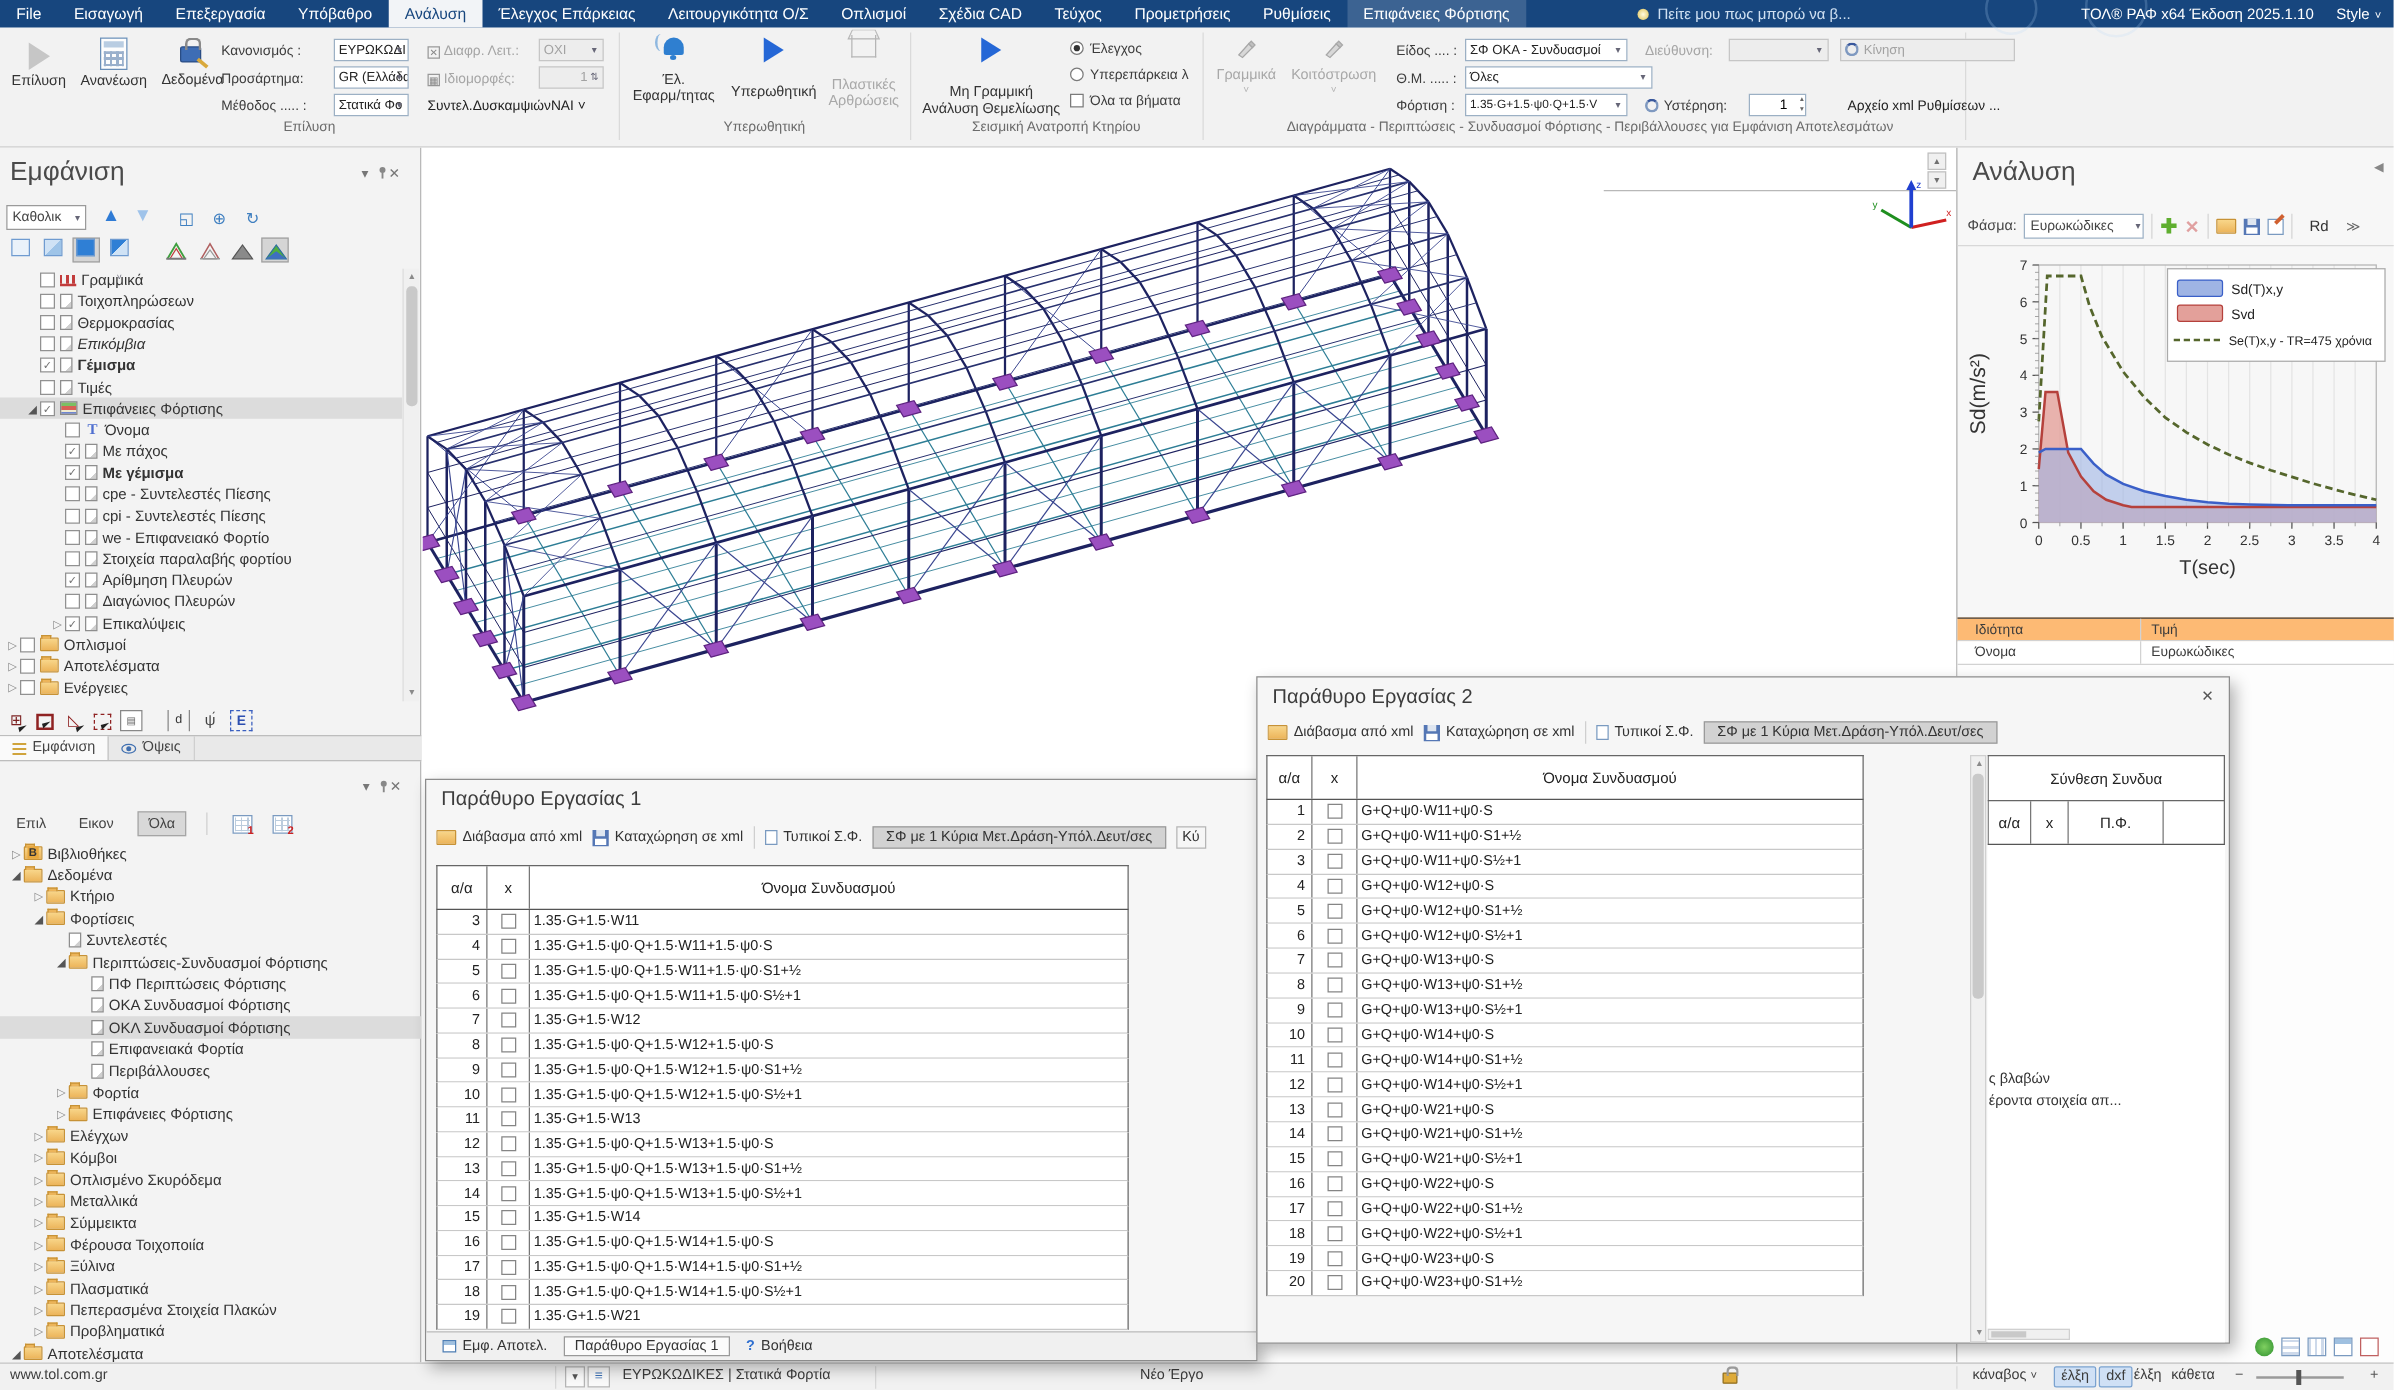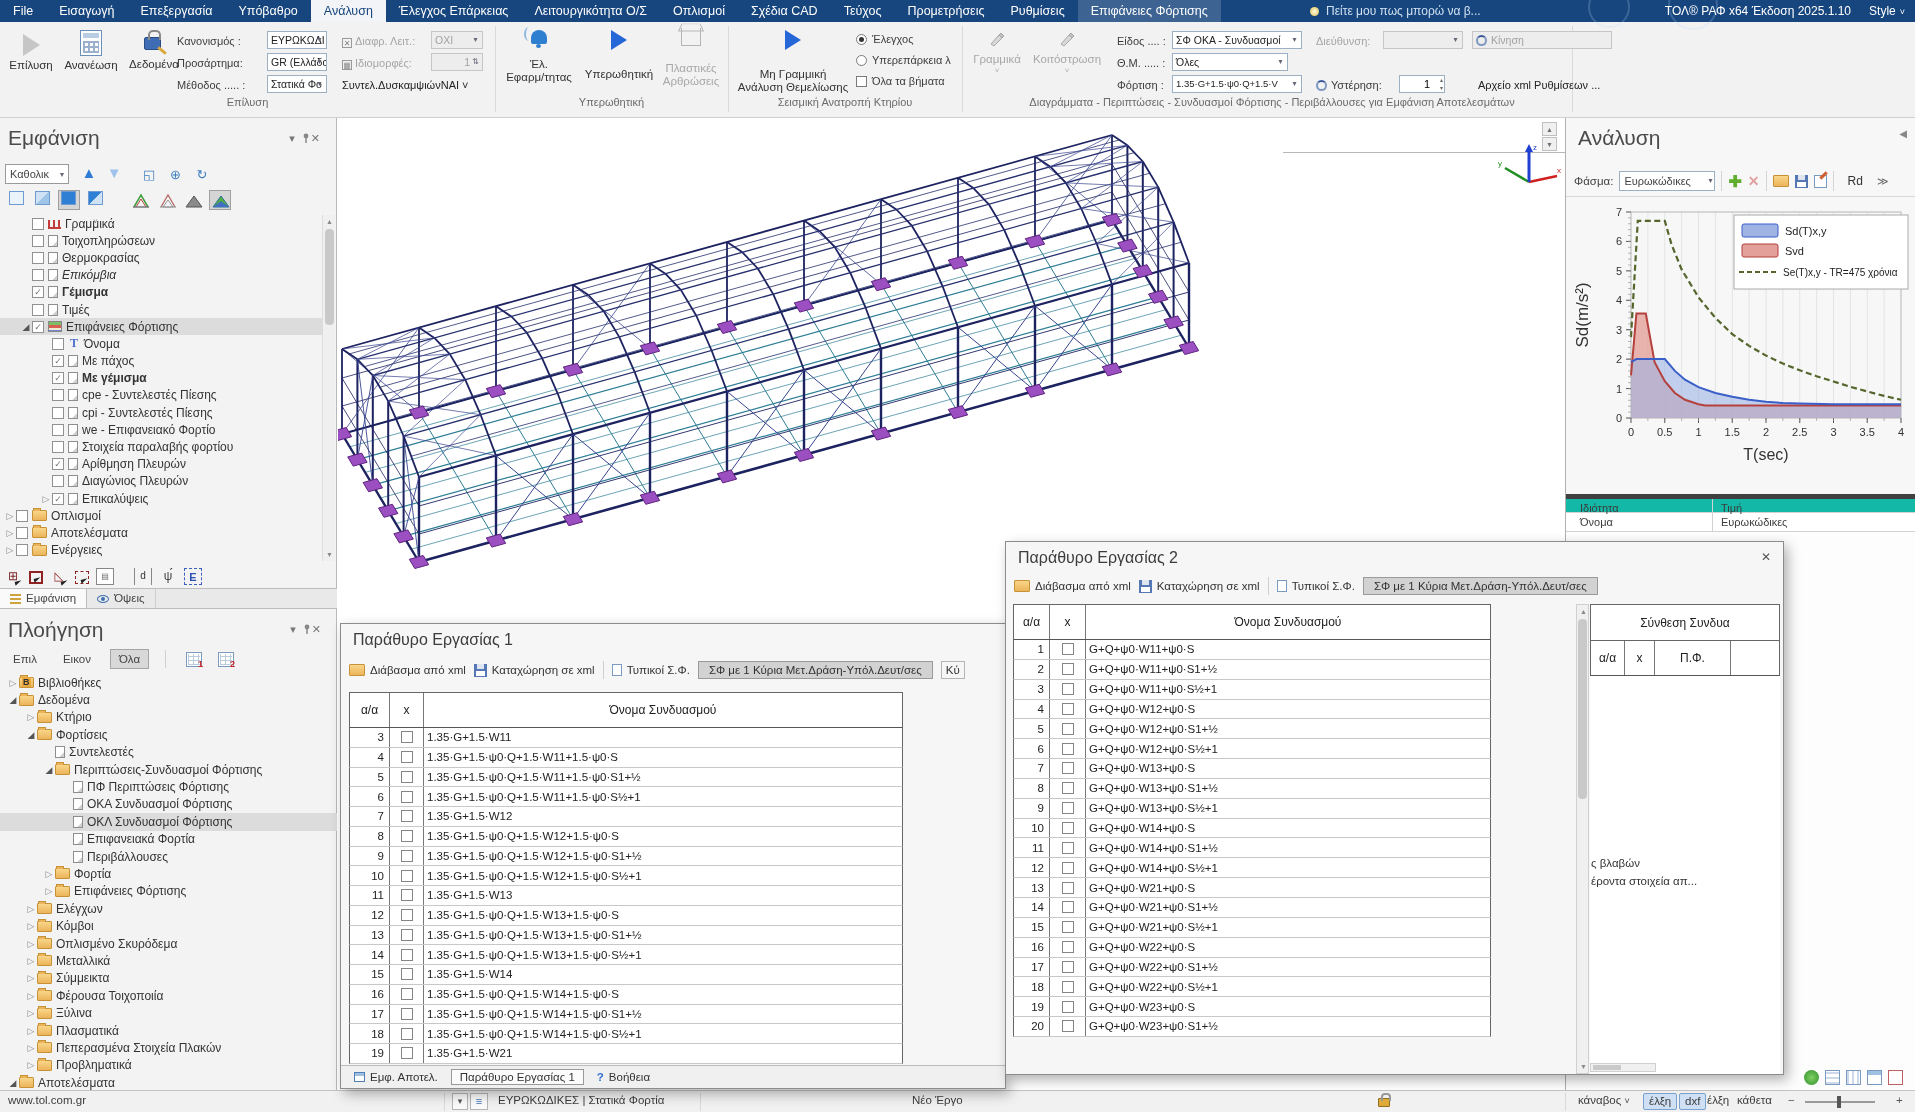--- a/index.html
+++ b/index.html
@@ -113,21 +113,21 @@
 .flop{display:inline-block;width:13px;height:13px;background:#5577b5;position:relative}
 .flop::before{content:"";position:absolute;left:3px;top:0;width:7px;height:5px;background:#dfe6f0}
 .flop::after{content:"";position:absolute;left:2px;bottom:1px;width:9px;height:5px;background:#fff}
 .edit{display:inline-block;width:13px;height:13px;background:#fff;border:1px solid #7a9ac0;position:relative}
 .edit::after{content:"";position:absolute;right:-2px;top:-2px;width:9px;height:3px;background:#d06030;transform:rotate(-45deg)}
 #rd-btn{border:1px solid transparent;padding:1px 7px;font-size:12px;color:#333}
 #props{position:absolute;left:0;top:376px;width:350px;font-size:11px;color:#3c3c3c}
 .prow{display:flex;height:19px;line-height:18px;border-bottom:1px solid #d2d2d2}
 .prow .c1{width:147px;padding-left:14px;border-right:1px solid #d2d2d2}
 .prow .c2{padding-left:8px;flex:1}
-.prow.hd{background:#14b8a6;border-top:5px solid #404040}
+.prow.hd{background:#fdba74;border-top:1px solid #404040}
 .prow.dat{background:#fff}
 #tsec{position:absolute;left:65px;top:328px;width:270px;text-align:center;font-size:16px;color:#333}
 #rfoot{position:absolute;right:12px;top:952px;display:flex;gap:6px;align-items:center}
 .fic{width:15px;height:15px;border:1px solid #7a9ac0;background:repeating-linear-gradient(0deg,#cdd9ea 0 2px,#fff 2px 5px)}
 .fic.grn{border:none;background:radial-gradient(#7fd060,#2f8f2f);border-radius:50%}
 .fic.tbl{background:repeating-linear-gradient(90deg,#cdd9ea 0 2px,#fff 2px 5px)}
 
 .win{position:absolute;background:#f6f6f6;border:1px solid #8c8c8c;box-shadow:4px 5px 12px rgba(0,0,0,.3)}
 .wtitle{font-size:16px;color:#3c3c3c;padding:7px 0 0 12px}
 .wclose{position:absolute;right:12px;top:8px;font-size:12px;color:#555}
@@ -248,21 +248,21 @@
     <div class="rbtn dis" style="left:1028px;top:6px;width:78px">
       <svg width="18" height="18" style="margin-top:2px">
           <path d="M3 14 L11 5 L14 8 L6 16 Z" fill="#d8d8d8" stroke="#a8a8a8"></path>
           <path d="M11 5 L13 3 L16 6 L14 8 Z" fill="#c0c0c0" stroke="#a8a8a8"></path>
         </svg>
       <div class="lab">Κοιτόστρωση</div><div style="font-size:8px;color:#b0b0b0">˅</div>
     </div>
     <span class="rlbl" style="left:1117px;top:13px">Είδος .... :</span>
     <div class="rbox" style="left:1172px;top:9px;width:130px"><span>ΣΦ ΟΚΑ - Συνδυασμοί</span><span class="da">▾</span></div>
     <span class="rlbl" style="left:1117px;top:35px">Θ.Μ. ..... :</span>
-    <div class="rbox" style="left:1172px;top:31px;width:116px"><span>Όλες</span><span class="da">▾</span></div>
+    <div class="rbox" style="left:1172px;top:31px;width:150px"><span>Όλες</span><span class="da">▾</span></div>
     <span class="rlbl" style="left:1117px;top:57px">Φόρτιση :</span>
     <div class="rbox" style="left:1172px;top:53px;width:130px;font-size:9.5px"><span>1.35·G+1.5·ψ0·Q+1.5·V</span><span class="da">▾</span></div>
     <span class="rlbl dis" style="left:1316px;top:13px">Διεύθυνση:</span>
     <div class="rbox dis" style="left:1383px;top:9px;width:80px">
         <span class="da">▾</span>
       </div>
     <div class="rbox dis" style="left:1472px;top:9px;width:140px"><span class="swirl"></span><span>Κίνηση</span></div>
     <span class="rlbl" style="left:1316px;top:57px"><span class="swirl"></span><span>Υστέρηση:</span></span>
     <div class="spin" style="left:1399px;top:53px"><span>1</span></div>
     <span class="rlbl" style="left:1478px;top:57px;color:#222">Αρχείο xml Ρυθμίσεων ...</span>
@@ -698,21 +698,20 @@
           <span class="listic"></span>
           <span>Εμφάνιση</span>
         </div>
         <div class="dtab">
           <span class="eye"></span>
           <span>Όψεις</span>
         </div>
       </div>
 
     <div id="navpanel">
-      <div class="ptitle">Πλοήγηση</div>
       <div class="pticons" style="top:13px">▾<svg width="10" height="10" style="vertical-align:-1px">
             <circle cx="5" cy="3" r="2.4" fill="#888"></circle>
             <line x1="5" y1="5" x2="5" y2="10" stroke="#888" stroke-width="1.5"></line>
           </svg>✕</div>
       <div id="nav-tb">
         <span class="tbtn" style="padding:0 6px">Επιλ</span>
         <span class="tbtn" style="padding:0 6px">Εικον</span>
         <span class="tbtn press" style="padding:0 8px">Όλα</span>
         <span style="display:inline-block;width:1px;height:18px;background:#d0d0d0;margin:0 4px"></span>
         <span class="sheetic">

